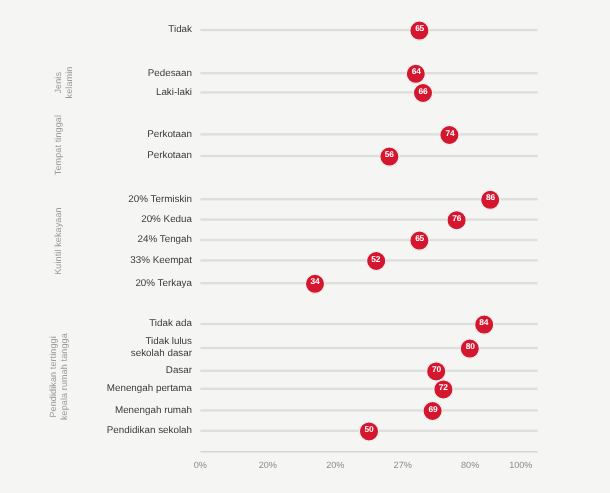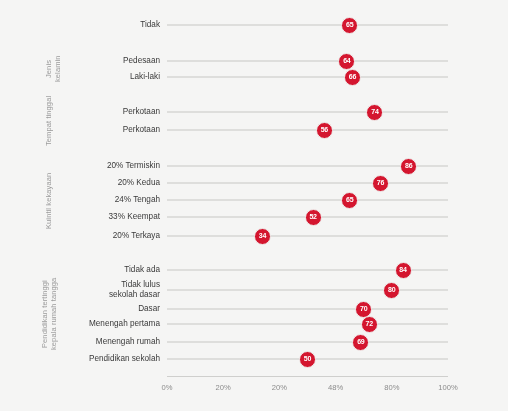--- a/index.html
+++ b/index.html
@@ -205,19 +205,19 @@
         <div class="marker" title="Tidak lulus sekolah dasar: 80%" style="left: 224.8px; top: 290px;">80</div>
         <div class="marker" title="Dasar: 70%" style="left: 196.7px; top: 309px;">70</div>
         <div class="marker" title="Menengah pertama: 72%" style="left: 202.32px; top: 324px;">72</div>
         <div class="marker" title="Menengah atas: 69%" style="left: 193.89px; top: 342px;">69</div>
         <div class="marker" title="Pendidikan tinggi: 50%" style="left: 140.5px; top: 359px;">50</div>
       </div>
     <div id="ticks">
         <div class="tick-label" style="left: 0px;">0%</div>
         <div class="tick-label" style="left: 56.2px;">20%</div>
         <div class="tick-label" style="left: 112.4px;">20%</div>
-        <div class="tick-label" style="left: 168.6px;">48%</div>
+        <div class="tick-label" style="left: 168.6px;">27%</div>
         <div class="tick-label" style="left: 224.8px;">80%</div>
-        <div class="tick-label" style="left: 281px;">100%</div>
+        <div class="tick-label" style="left: 267px;">100%</div>
       </div>
   </div>
 
 </div>
 
 </body></html>

